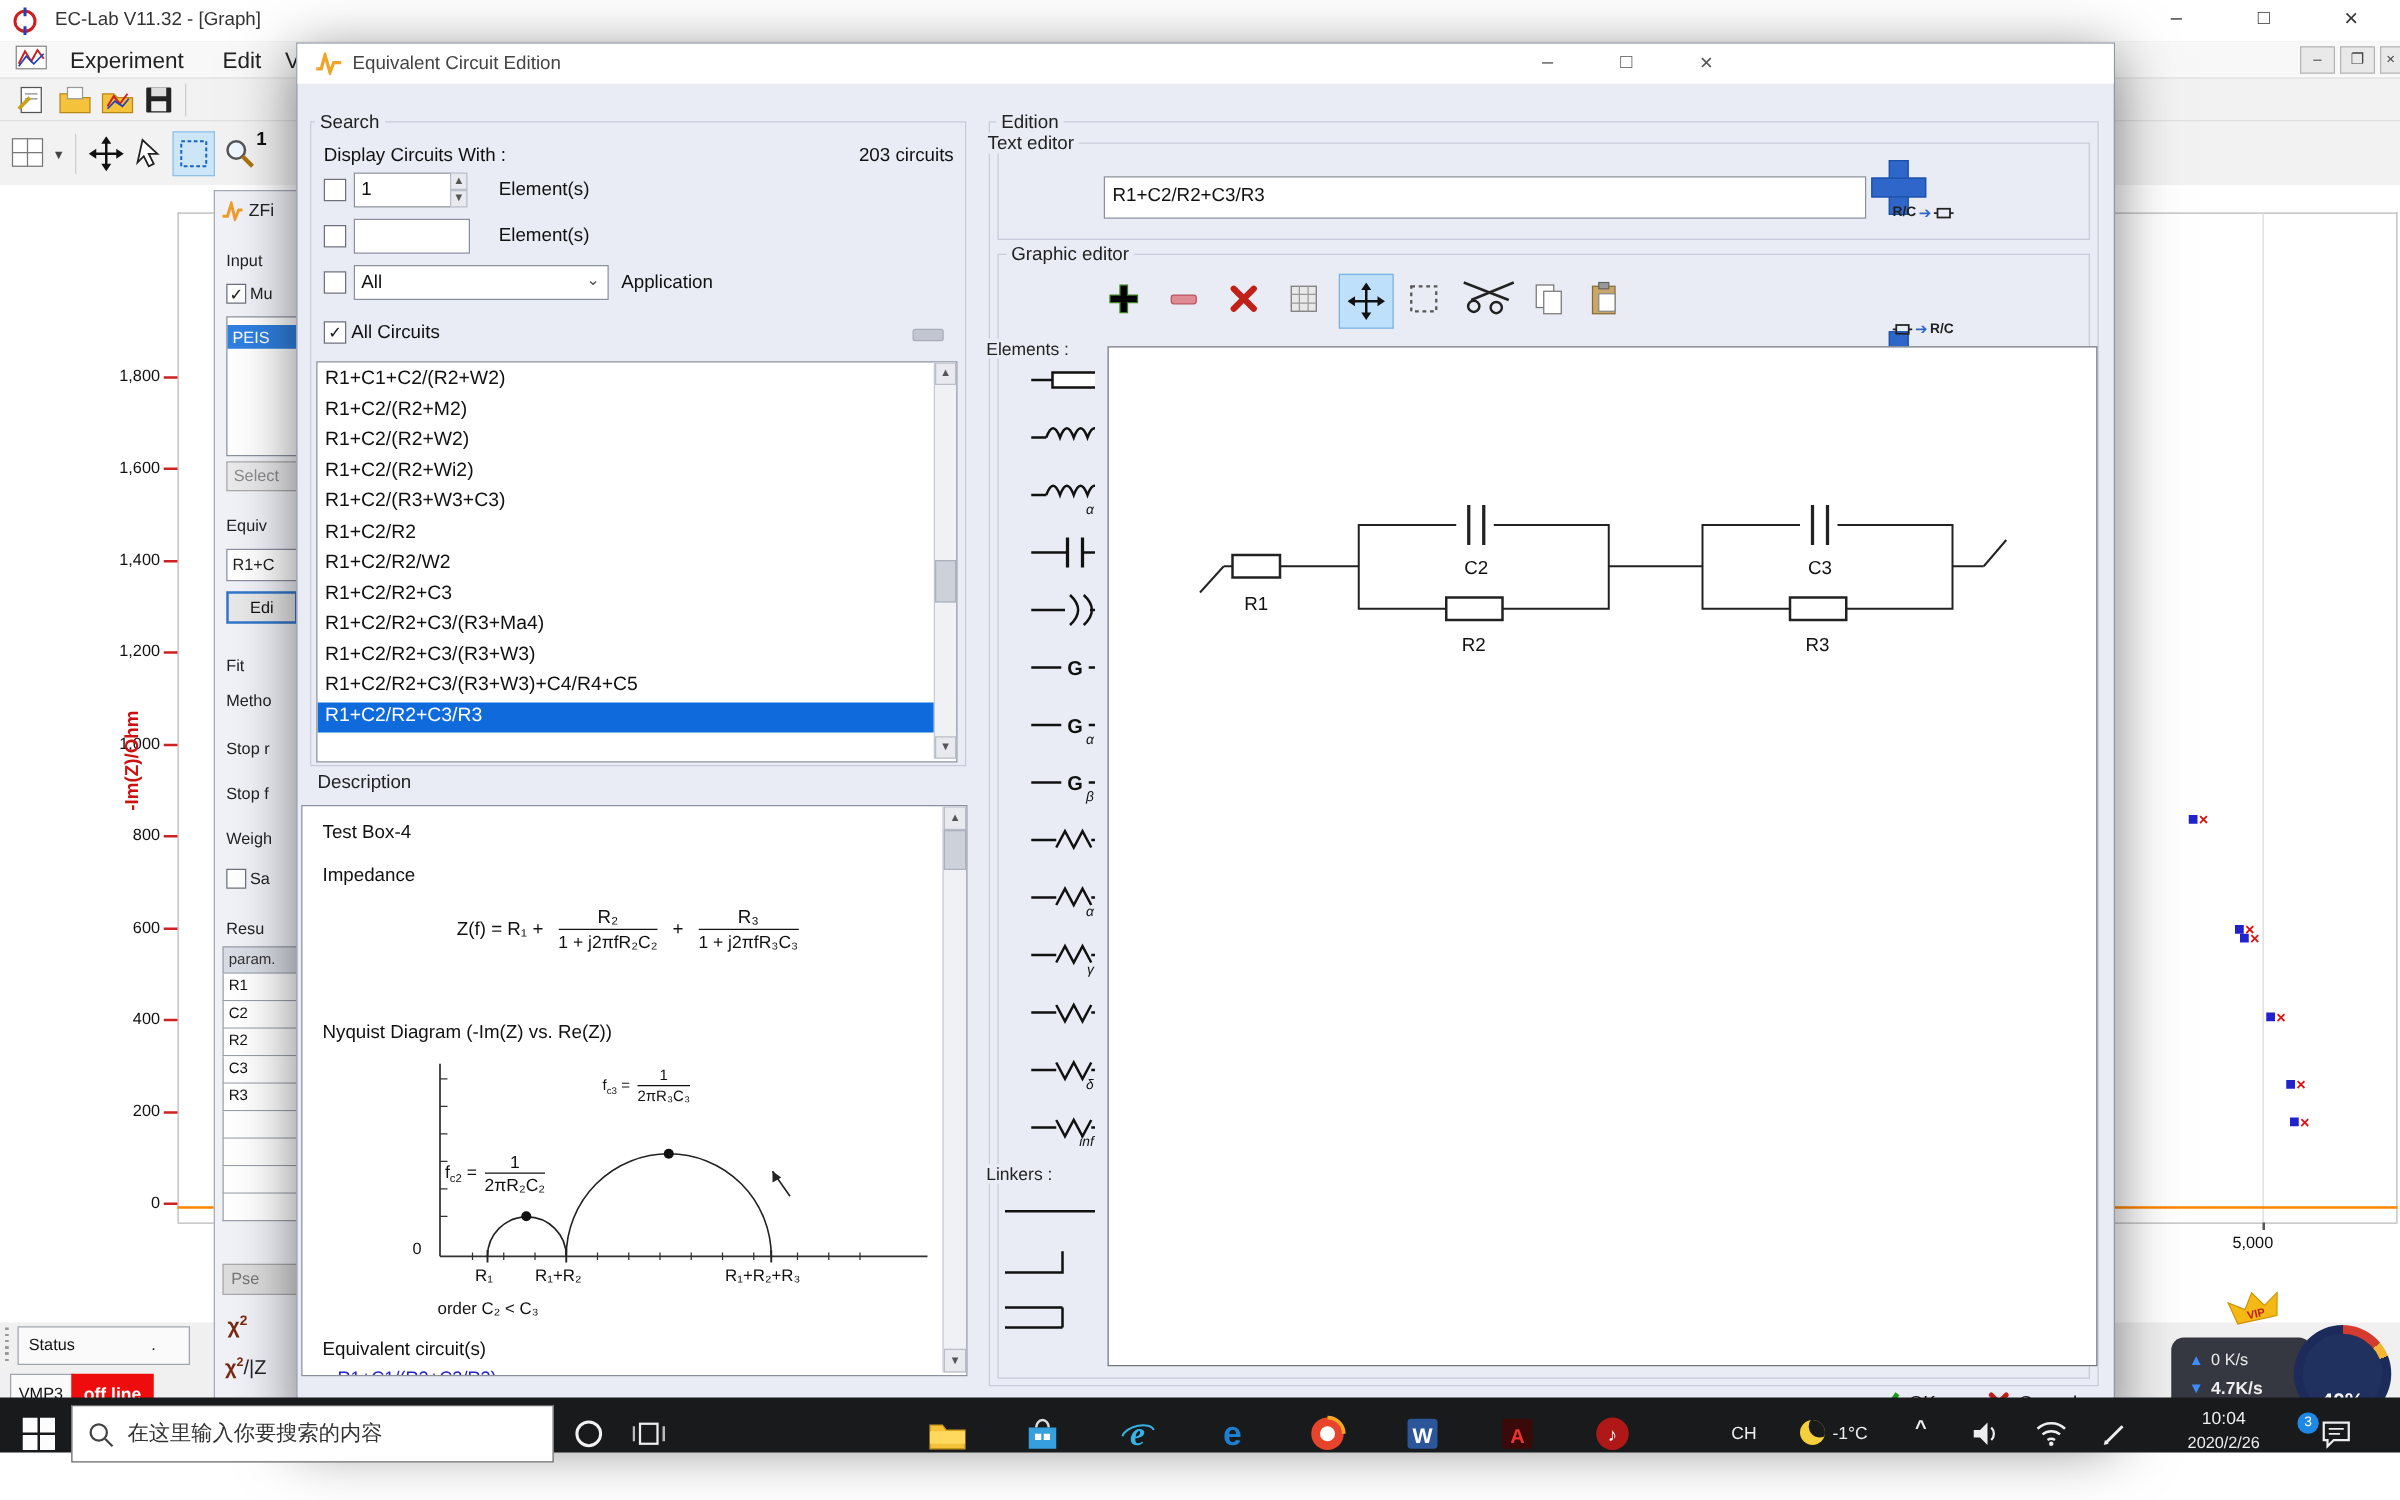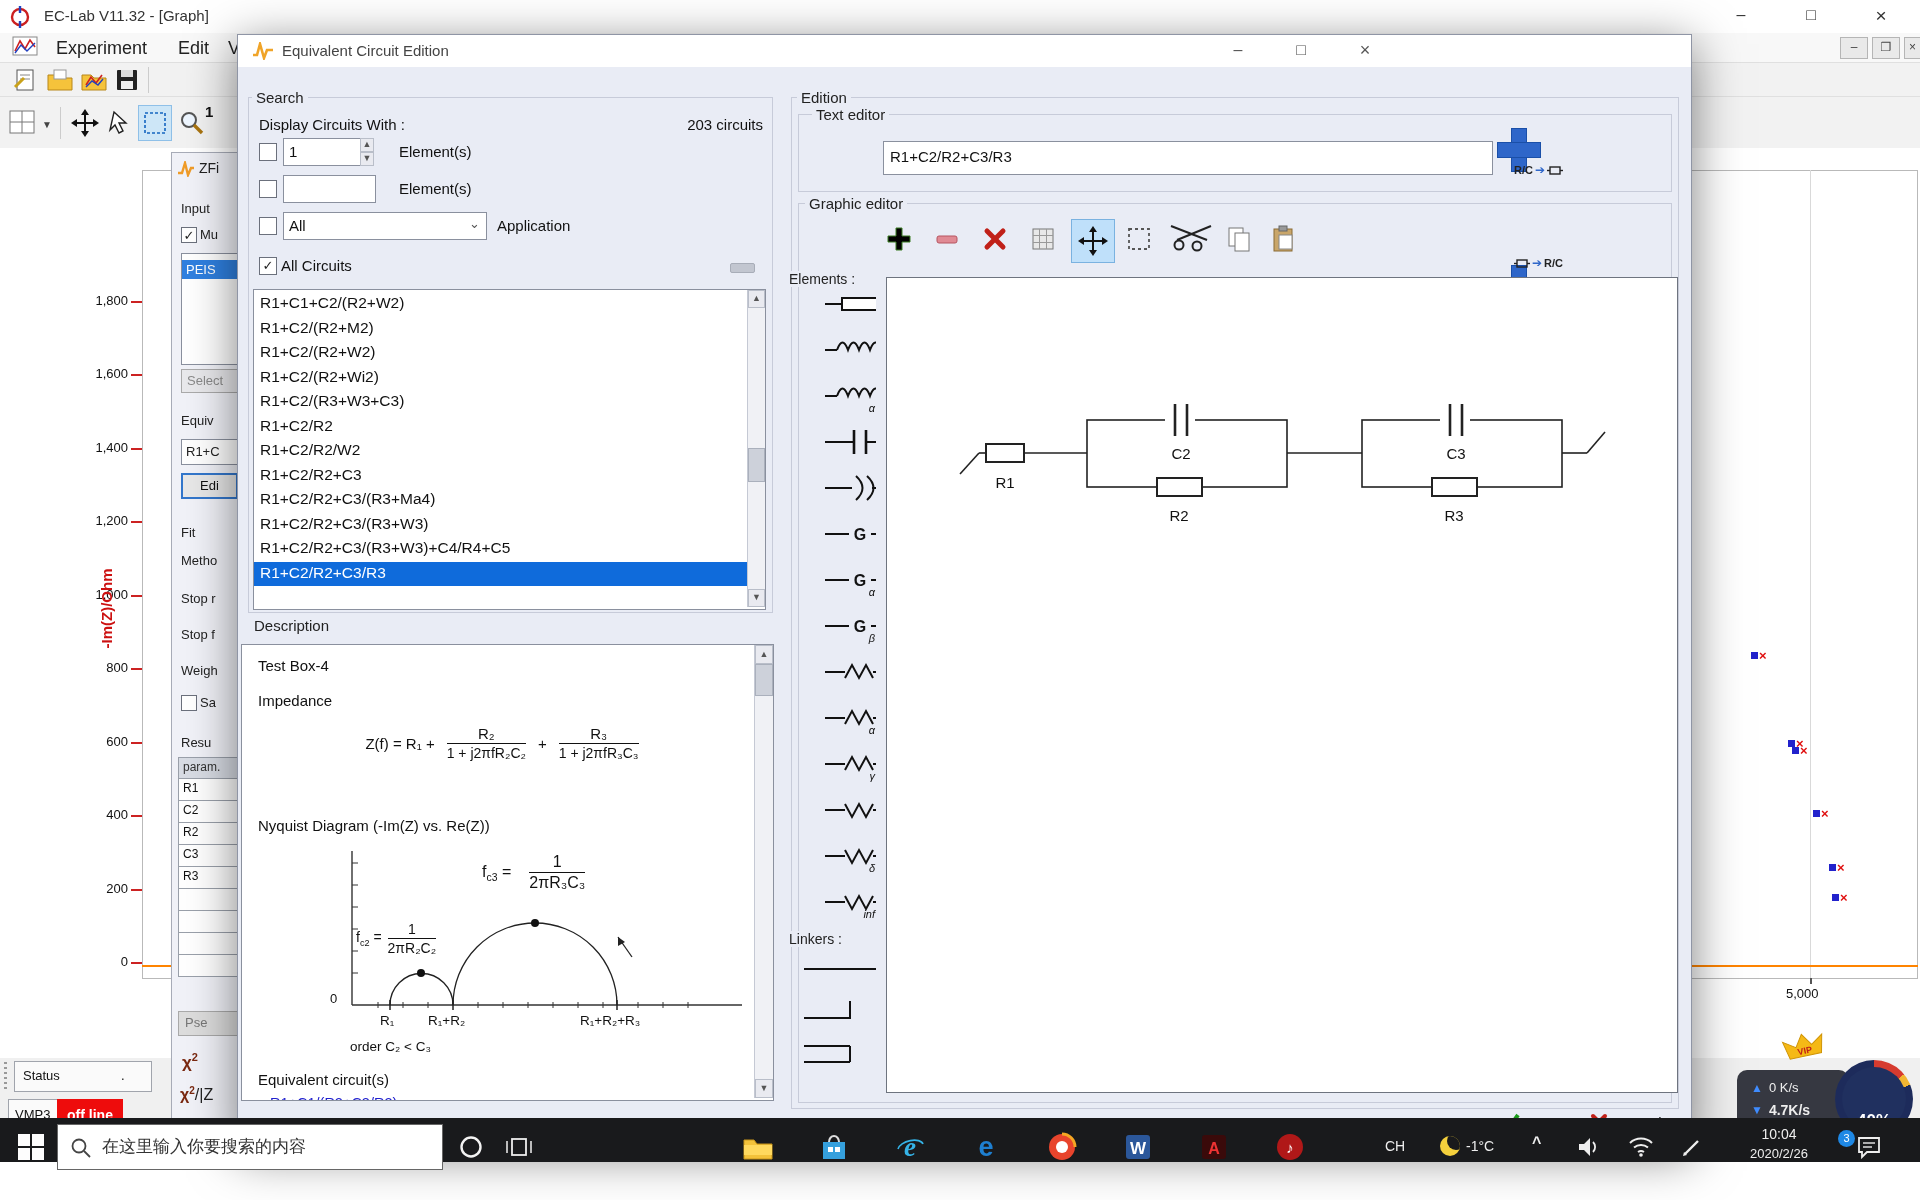--- a/index.html
+++ b/index.html
@@ -389,21 +389,21 @@
             <line x1="275" y1="155" x2="275" y2="165"></line>
         </g>
         <path d="M48,160 A31.5,31.5 0 0 1 111,160" fill="none" stroke="#222" stroke-width="1.3"></path>
         <path d="M111,160 A82,82 0 0 1 275,160" fill="none" stroke="#222" stroke-width="1.3"></path>
         <circle cx="79" cy="128" r="4" fill="#111"></circle>
         <circle cx="193" cy="78" r="4" fill="#111"></circle>
         <line x1="290" y1="112" x2="276" y2="92" stroke="#222" stroke-width="1.3"></line>
         <path d="M276,92 l0,9 7,-4 z" fill="#222"></path>
       </svg>
 
-      <div class="ab" style="left:240px;top:208px;display:flex;align-items:center;gap:18px;font-size:16px;">
+      <div class="ab" style="left:240px;top:208px;display:flex;align-items:center;gap:6px;font-size:12px;">
         <span><span>f</span><sub>c3</sub><span> =</span></span>
         <span class="frac">
             <span>1</span>
             <span class="bar"></span>
             <span>2πR₃C₃</span>
           </span>
       </div>
       <div class="ab" style="left:114px;top:276px;display:flex;align-items:center;gap:6px;font-size:14px;">
         <span><span>f</span><sub>c2</sub><span> =</span></span>
         <span class="frac">
@@ -426,21 +426,21 @@
         <div class="sbtn" style="height:17px;line-height:16px;">▲</div>
         <div class="sthumb ab" style="left:0;top:19px;width:16px;height:30px;"></div>
         <div class="sbtn ab" style="bottom:0;left:0;width:16px;height:17px;line-height:16px;">▼</div>
       </div>
     </div>
 
     <div class="ab grp" style="left:553px;top:62px;width:886px;height:1010px;"></div>
     <div class="ab grp-label txt" style="left:559px;top:54px;">Edition</div>
 
     <div class="ab grp" style="left:560px;top:79px;width:872px;height:76px;"></div>
-    <div class="ab grp-label txt" style="left:574px;top:71px;">Text editor</div>
+    <div class="ab grp-label txt" style="left:548px;top:71px;">Text editor</div>
     <div class="ab white-box" style="left:645px;top:106px;width:608px;height:32px;">
       <span class="desc-txt" style="padding-left:6px;line-height:30px;">R1+C2/R2+C3/R3</span>
     </div>
     <div class="ab bigplus" style="left:1258px;top:92px;"></div>
     <div class="ab" style="left:1276px;top:128px;display:flex;align-items:center;gap:2px;">
       <span class="rc-note">R/C</span>
         <span class="blue-arrow">➔</span>
       <svg width="16" height="13" viewBox="0 0 16 13">
         <rect x="3" y="3" width="10" height="7" fill="none" stroke="#222" stroke-width="1.4"></rect>
         <line x1="0" y1="6.5" x2="3" y2="6.5" stroke="#222" stroke-width="1.4"></line>

